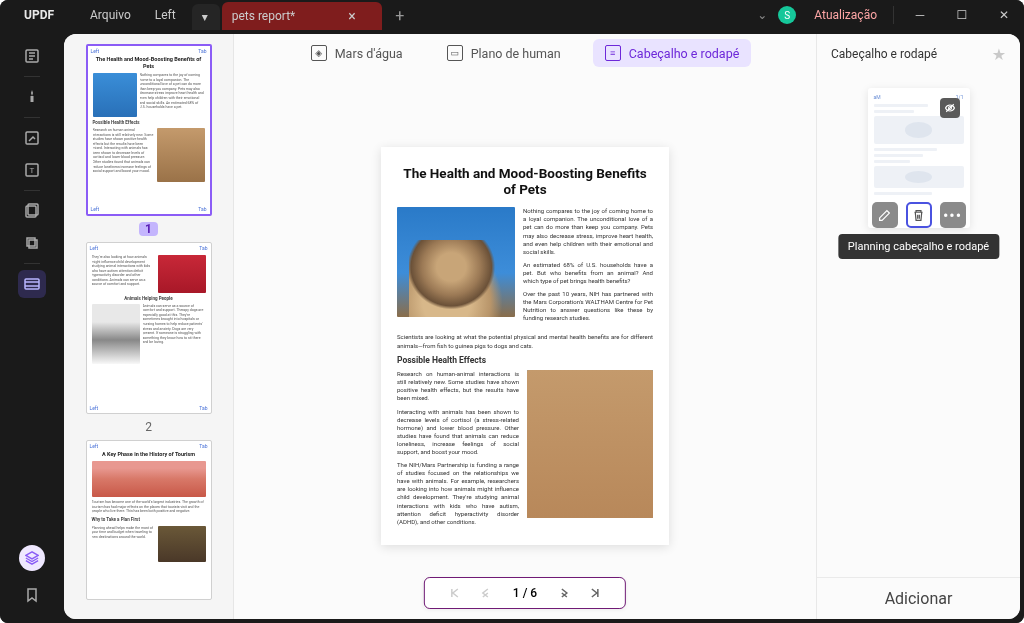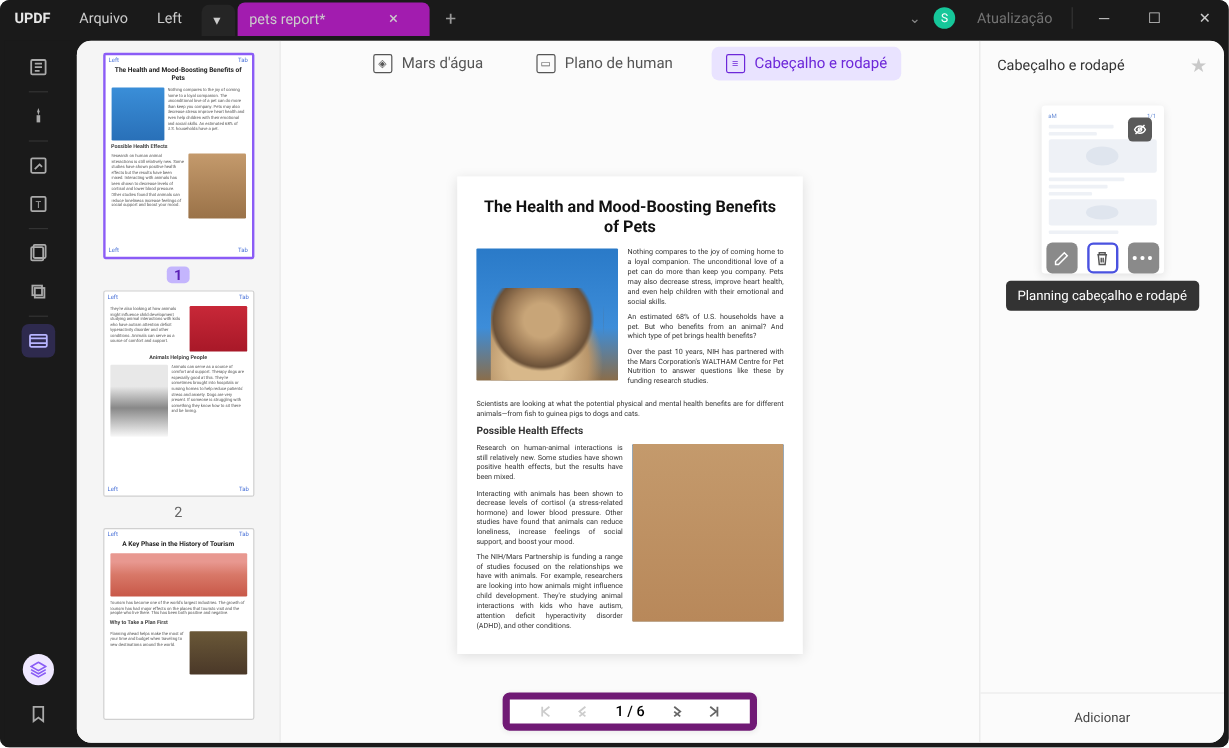--- a/index.html
+++ b/index.html
@@ -1,31 +1,31 @@
 <!DOCTYPE html>
 <html><head>
   <meta charset="utf-8">
   <style>
     * { margin: 0; padding: 0; box-sizing: border-box; }
     body { font-family: -apple-system, "Segoe UI", Roboto, sans-serif; overflow: hidden; }
     .app { width: 1024px; height: 623px; background: #1a1a1a; display: flex; flex-direction: column; border-radius: 8px; overflow: hidden; }
 
     
     .titlebar { height: 30px; background: #1a1a1a; display: flex; align-items: center; color: #ccc; font-size: 12px; }
-    .titlebar .logo { padding: 0 12px; font-weight: bold; color: #e8e8e8; }
+    .titlebar .logo { padding: 0 24px; font-weight: bold; color: #e8e8e8; }
     .titlebar .menu-item { padding: 0 12px; cursor: pointer; }
     .titlebar .tabs { display: flex; align-items: flex-end; height: 100%; margin-left: 4px; }
-    .titlebar .tab { background: #a21caf; border-radius: 6px 6px 0 0; padding: 6px 10px; display: flex; align-items: center; gap: 53px; font-size: 12px; min-width: 160px; position: relative; }
+    .titlebar .tab { background: #7f1d1d; border-radius: 6px 6px 0 0; padding: 6px 10px; display: flex; align-items: center; gap: 53px; font-size: 12px; min-width: 160px; position: relative; }
     .titlebar .tab.empty { min-width: 28px; gap: 0; margin-right: 2px; background: #252525; }
     .titlebar .tab .close { cursor: pointer; font-size: 14px; }
     .titlebar .newtab { width: 24px; height: 24px; display: flex; align-items: center; justify-content: center; cursor: pointer; color: #999; margin-left: 6px; font-size: 16px; }
     .titlebar .right { margin-left: auto; display: flex; align-items: center; gap: 2px; }
     .titlebar .chev { width: 28px; text-align: center; color: #888; }
     .titlebar .avatar { width: 18px; height: 18px; border-radius: 50%; background: #16c79a; color: #fff; font-size: 10px; display: flex; align-items: center; justify-content: center; margin-right: 6px; }
-    .titlebar .update-btn { color: #737373; padding: 0 10px; font-size: 12px; }
+    .titlebar .update-btn { color: #fca5a5; padding: 0 10px; font-size: 12px; }
     .titlebar .win-ctrl { width: 40px; height: 30px; display: flex; align-items: center; justify-content: center; color: #ccc; cursor: pointer; }
 
     
     .main { flex: 1; background: #1a1a1a; display: flex; padding: 4px; gap: 4px; }
 
     
     .left-tools { width: 56px; background: #1a1a1a; display: flex; flex-direction: column; align-items: center; padding-top: 8px; gap: 4px; }
     .tool { width: 28px; height: 28px; border-radius: 6px; display: flex; align-items: center; justify-content: center; color: #aaa; cursor: pointer; }
     .tool.active { background: #2e2a4e; color: #b8b5ff; }
     .tool-sep { width: 16px; height: 1px; background: #333; margin: 2px 0; }
@@ -62,21 +62,21 @@
     .page .col2 { display: flex; gap: 8px; margin-bottom: 6px; }
     .page .imgblock { flex-shrink: 0; background: linear-gradient(180deg, #2a7ac8 0%, #3d8dd9 60%, #8a6d4a 100%); border-radius: 1px; position: relative; overflow: hidden; }
     .page .cat::after { content: ""; position: absolute; width: 80%; height: 70%; bottom: 0; left: 10%; background: radial-gradient(ellipse at 45% 35%, #c8a578 20%, #9b7955 40%, #6b5138 55%, transparent 60%), radial-gradient(ellipse at 40% 80%, #d8b88a 30%, #b8956a 55%, transparent 70%); }
     .page .dogcat::after { content: ""; position: absolute; inset: 0; background: linear-gradient(180deg, #c49a6c 0%, #b8885a 100%); }
     .page .dogcat::before { content: ""; position: absolute; width: 65%; height: 55%; top: 8%; left: 15%; background: radial-gradient(ellipse at 40% 40%, #fff 28%, #5a3a28 32%, #3a2418 42%, transparent 48%), radial-gradient(circle at 70% 65%, #a88560 20%, #7a5c3e 40%, transparent 55%); }
     .page .txtcol { flex: 1; text-align: justify; }
     .page p { margin-bottom: 5px; }
     .page .subhead { font-size: 8.5px; font-weight: bold; margin: 5px 0 4px; }
 
     
-    .pagenav { position: absolute; bottom: 10px; left: 50%; transform: translateX(-50%); height: 32px; background: #fff; border: 6px solid #701a75; border-radius: 6px; display: flex; align-items: center; padding: 0 20px; gap: 10px; font-size: 12px; box-shadow: 0 1px 4px rgba(0,0,0,0.06); }
+    .pagenav { position: absolute; bottom: 10px; left: 50%; transform: translateX(-50%); height: 32px; background: #fff; border: 1px solid #701a75; border-radius: 6px; display: flex; align-items: center; padding: 0 20px; gap: 10px; font-size: 12px; box-shadow: 0 1px 4px rgba(0,0,0,0.06); }
     .pagenav .nav-btn { width: 20px; height: 20px; display: flex; align-items: center; justify-content: center; color: #666; cursor: pointer; }
     .pagenav .nav-btn.disabled { color: #ccc; cursor: default; }
     .pagenav .page-count { padding: 0 8px; font-weight: 500; }
 
     
     .right-panel { width: 204px; background: #fbfbfb; border-left: 1px solid #e8e8e8; display: flex; flex-direction: column; position: relative; }
     .right-panel .rp-head { height: 40px; display: flex; align-items: center; padding: 0 14px; font-size: 12px; color: #333; justify-content: space-between; }
     .right-panel .rp-head .star { color: #c9c9c9; font-size: 16px; }
     .right-panel .rp-body { flex: 1; padding: 14px; display: flex; flex-direction: column; align-items: center; position: relative; }
     .preview-card { width: 102px; height: 140px; background: #fff; box-shadow: 0 2px 8px rgba(0,0,0,0.1); border-radius: 3px; position: relative; padding: 6px; overflow: hidden; }
@@ -87,21 +87,21 @@
     .preview-card .eye-off { position: absolute; top: 10px; right: 10px; width: 20px; height: 20px; background: #5a5a5a; border-radius: 4px; display: flex; align-items: center; justify-content: center; color: #fff; cursor: pointer; }
 
     .action-row { display: flex; gap: 8px; position: absolute; top: 128px; left: 50%; transform: translateX(-50%); }
     .action-btn { width: 26px; height: 26px; border-radius: 5px; background: #8a8a8a; color: #fff; display: flex; align-items: center; justify-content: center; cursor: pointer; }
     .action-btn.highlight { background: #fff; border: 2.5px solid #4a52e0; color: #555; }
     .action-btn.dots { letter-spacing: 1px; }
 
     .tooltip { position: absolute; top: 160px; left: 50%; transform: translateX(-50%); background: #333; color: #fff; font-size: 11px; padding: 6px 10px; border-radius: 4px; white-space: nowrap; }
 
     .right-panel .rp-foot { height: 42px; border-top: 1px solid #eaeaea; display: flex; align-items: center; justify-content: center; }
-    .add-btn { font-size: 11px; color: #444; cursor: pointer; }
+    .add-btn { font-size: 16px; color: #444; cursor: pointer; }
 
     svg { display: block; }
   </style>
 </head>
 <body>
 
 <div class="app">
 
   <div class="titlebar">
     <div class="logo">UPDF</div>

